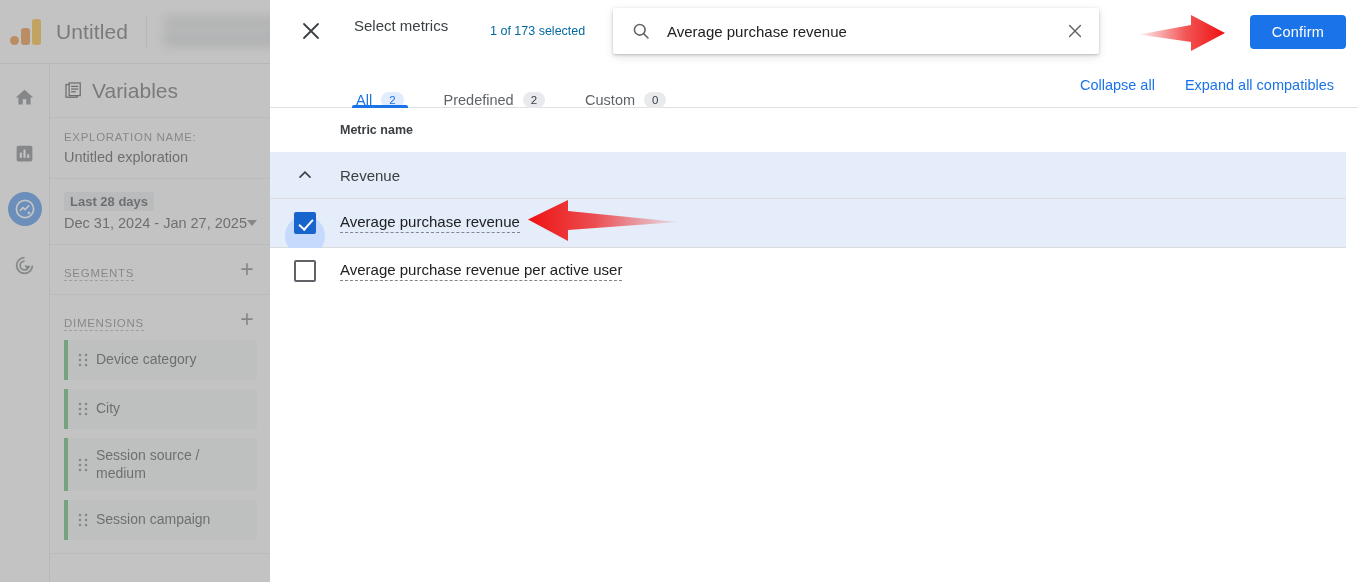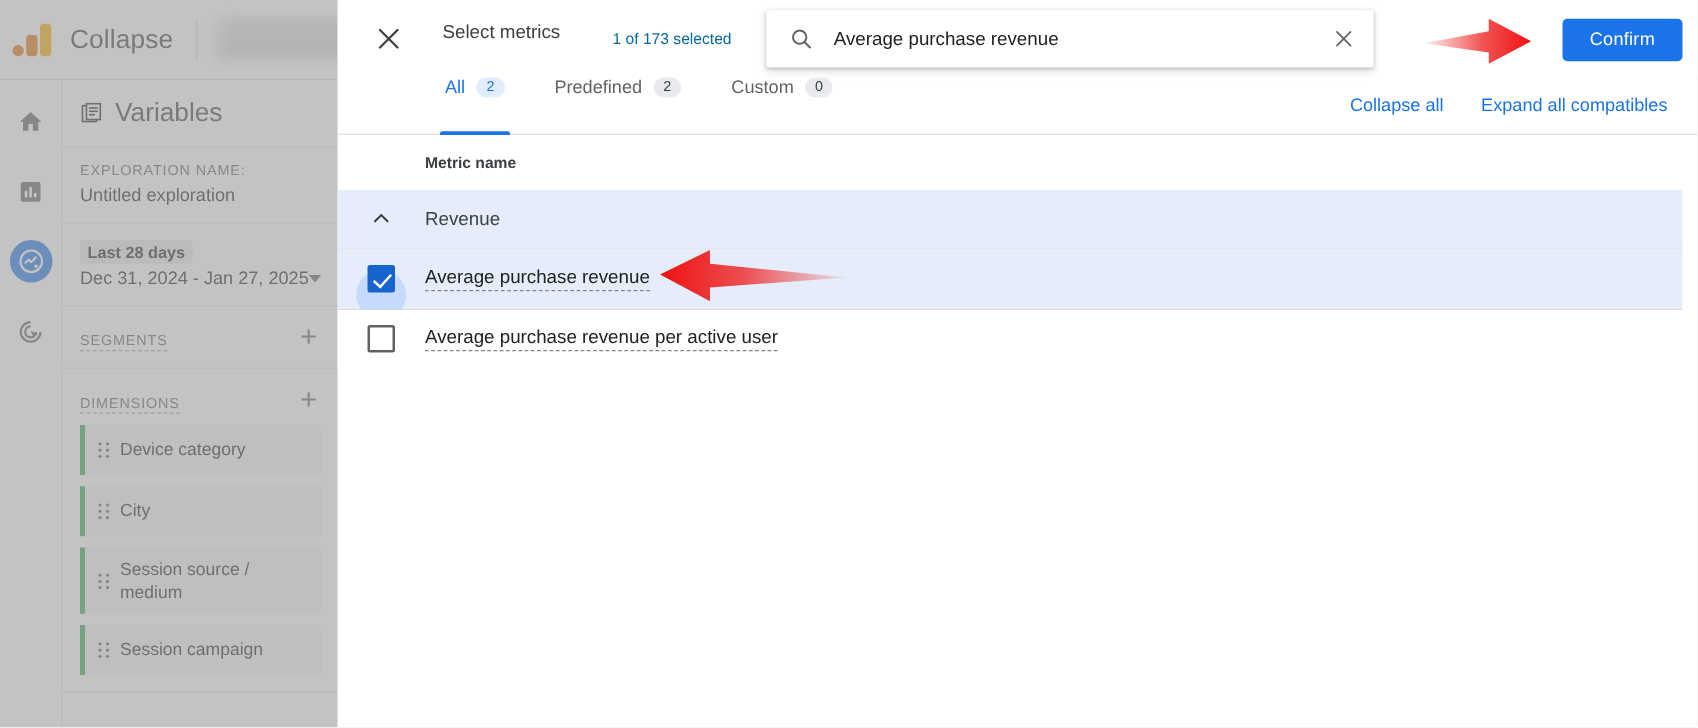--- a/index.html
+++ b/index.html
@@ -115,21 +115,21 @@
     background: #1a73e8; color: #fff; border: none; border-radius: 4px;
     font-size: 14.5px; font-family: "Liberation Sans", sans-serif;
     padding: 9px 22px; cursor: pointer; letter-spacing: .2px;
   }
 
   .tabsbar {
     position: absolute; left: 0; top: 62px; width: 1088px; height: 46px;
     display: flex; align-items: center; border-bottom: 1px solid #e0e0e0;
   }
   .tab {
-    display: flex; align-items: flex-start; gap: 9px; height: 46px; padding: 0 14px;
+    display: flex; align-items: flex-end; gap: 9px; height: 46px; padding: 0 14px;
     margin-left: 12px; position: relative; cursor: pointer;
   }
   .tab:first-child { margin-left: 72px; }
   .tab .tlabel { font-size: 14.5px; color: #5f6368; }
   .tab.active .tlabel { color: #1a73e8; }
   .tab .tcount {
     background: #e8eaed; color: #3c4043; font-size: 11.5px;
     border-radius: 10px; padding: 2px 8px; min-width: 22px; text-align: center;
   }
   .tab.active .tcount { background: #e1ecfd; color: #1a73e8; }
@@ -186,21 +186,21 @@
 <div id="root">
 
   <div class="ga-app">
 
     <div class="ga-topbar">
       <div class="ga-logo">
         <i class="b1"></i>
           <i class="b2"></i>
           <i class="b3"></i>
       </div>
-      <div class="ga-title">Collapse</div>
+      <div class="ga-title">Untitled</div>
       <div class="ga-divider"></div>
       <div class="ga-account">
         <span class="l1"></span>
           <span class="l2"></span>
       </div>
     </div>
 
     <div class="ga-railnav">
       <div class="rail-btn">
         <svg width="21" height="21" viewBox="0 0 24 24">

